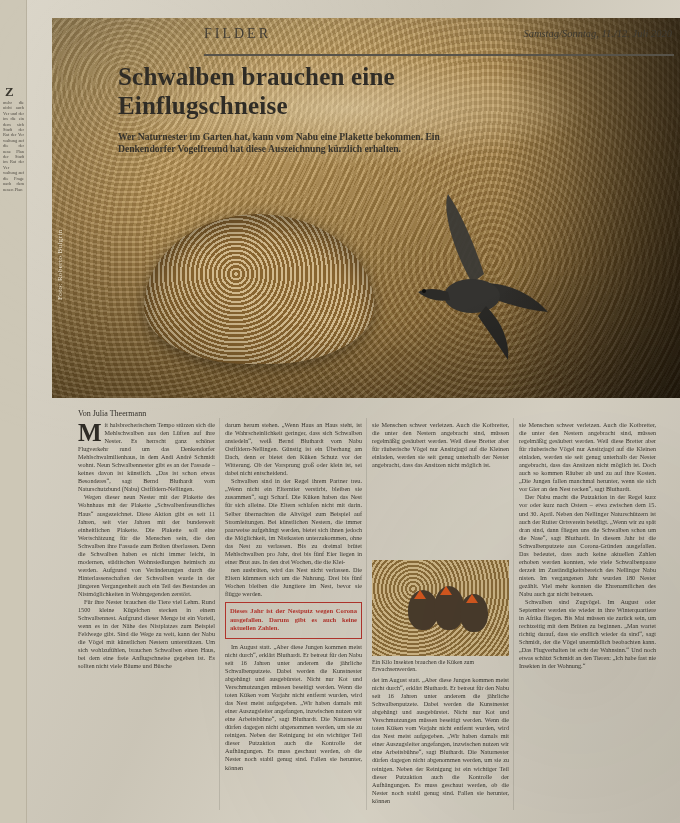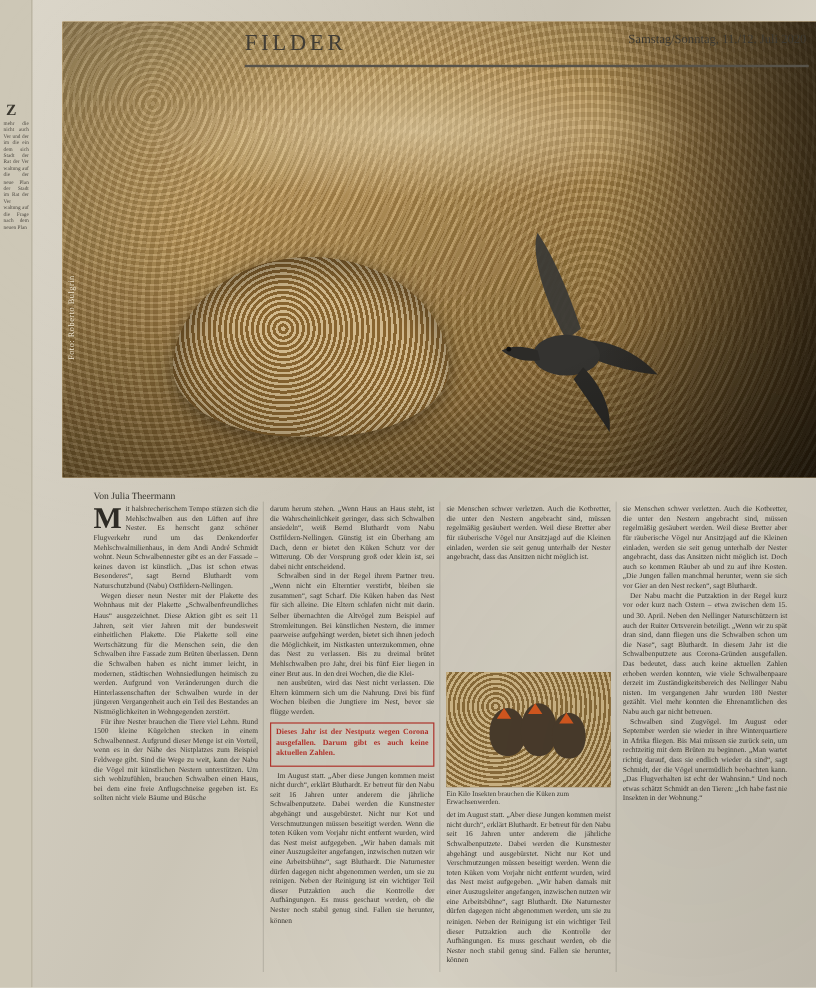--- a/index.html
+++ b/index.html
@@ -66,30 +66,31 @@
     position: absolute;
     left: 178px; top: 26px;
     width: 470px;
     height: 28px;
     border-bottom: 2px solid #57534a;
   }
   .section-title {
     position: absolute;
     left: 0; top: 0;
     font-family: "Liberation Serif", serif;
-    font-size: 19px;
+    font-size: 14px;
     letter-spacing: 3px;
     color: #413d35;
     font-weight: 400;
   }
   .issue-date {
     position: absolute;
     right: 2px; top: 2px;
     font-size: 10.5px;
     color: #3c3931;
+    font-style: italic;
     font-family: "Liberation Serif", serif;
   }
   
   .headline-wrap {
     position: absolute;
     left: 92px; top: 62px;
     width: 448px;
   }
   .headline {
     font-size: 25px;
@@ -282,20 +283,24 @@
       <div class="vignette"></div>
     </div>
 
     <div class="photo-credit">Foto: Roberto Bulgrin</div>
 
     <div class="masthead">
       <div class="section-title">FILDER</div>
       <div class="issue-date">Samstag/Sonntag, 11./12. Juli 2020</div>
     </div>
 
+    <div class="headline-wrap">
+      <div class="headline">Schwalben brauchen eine Einflugschneise</div>
+      <div class="subhead">Wer Naturnester im Garten hat, kann vom Nabu eine Plakette bekommen. Ein Denkendorfer Vogelfreund hat diese Auszeichnung kürzlich erhalten.</div>
+    </div>
 
     <div class="byline">Von Julia Theermann</div>
 
     <div class="rule" style="left:193px"></div>
     <div class="rule" style="left:340px"></div>
     <div class="rule" style="left:487px"></div>
 
     <div class="col col1">
       <p class="first"><span class="dropcap">M</span><span>it halsbrecherischem Tempo stürzen sich die Mehlschwalben aus den Lüften auf ihre Nester. Es herrscht ganz schöner Flugverkehr rund um das Denkendorfer Mehlschwalmilienhaus, in dem Andi André Schmidt wohnt. Neun Schwalbennester gibt es an der Fassade – keines davon ist künstlich. „Das ist schon etwas Besonderes“, sagt Bernd Bluthardt vom Naturschutzbund (Nabu) Ostfildern-Nellingen.</span></p>
       <p>Wegen dieser neun Nester mit der Plakette des Wohnhaus mit der Plakette „Schwalbenfreundliches Haus“ ausgezeichnet. Diese Aktion gibt es seit 11 Jahren, seit vier Jahren mit der bundesweit einheitlichen Plakette. Die Plakette soll eine Wertschätzung für die Menschen sein, die den Schwalben ihre Fassade zum Brüten überlassen. Denn die Schwalben haben es nicht immer leicht, in modernen, städtischen Wohnsiedlungen heimisch zu werden. Aufgrund von Veränderungen durch die Hinterlassenschaften der Schwalben wurde in der jüngeren Vergangenheit auch ein Teil des Bestandes an Nistmöglichkeiten in Wohngegenden zerstört.</p>

